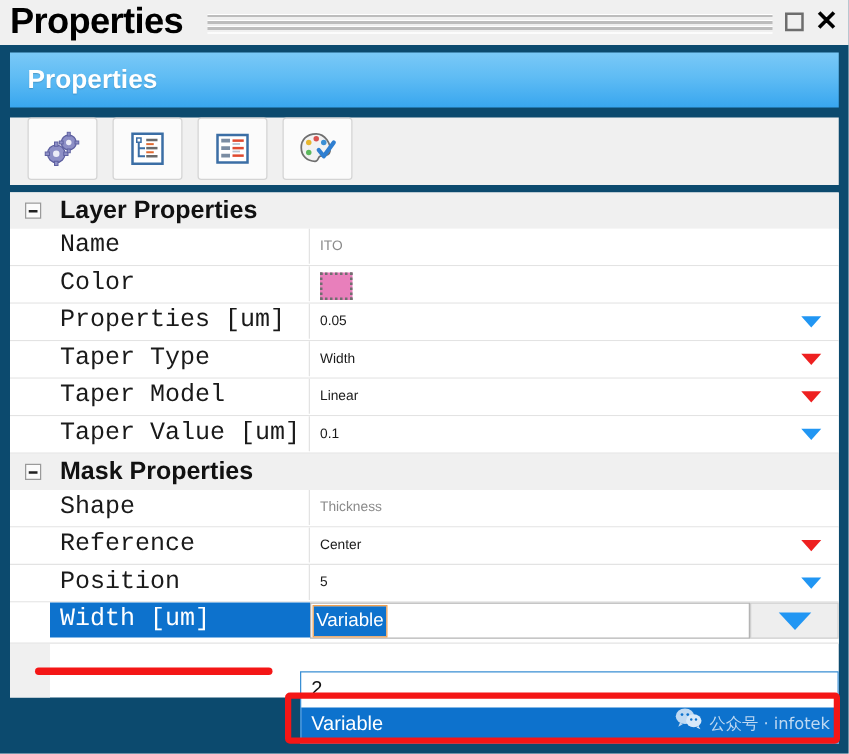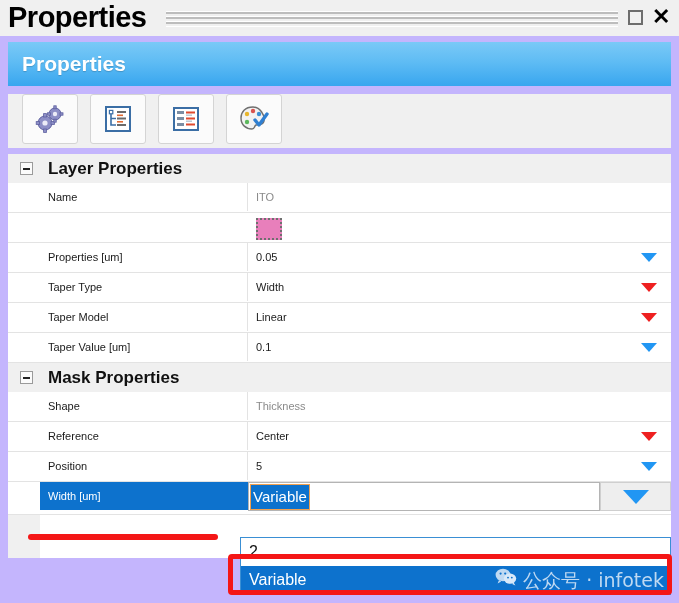--- a/index.html
+++ b/index.html
@@ -2,21 +2,21 @@
 <html><head>
 <meta charset="utf-8">
 <style>
   html,body{margin:0;padding:0;}
   body{
     width:679px;height:603px;overflow:hidden;
     background:#f0f0f0;
     font-family:"Liberation Sans",sans-serif;
     -webkit-font-smoothing:antialiased;
   }
-  .app{position:relative;width:679px;height:603px;background:#c4b5fd;}
+  .app{position:relative;width:679px;height:603px;background:#0c4a6e;}
 
   
   .titlebar{
     position:absolute;left:0;top:0;width:679px;height:36px;
     background:#f0f0f0;
   }
   .title-text{
     position:absolute;left:8px;top:-1px;
     font-size:29px;font-weight:bold;color:#000;
     letter-spacing:-0.5px;line-height:36px;
@@ -69,31 +69,32 @@
   }
   .group .expander{
     position:absolute;left:12px;top:8px;width:13px;height:13px;
     border:1px solid #9a9a9a;background:#fbfbfb;box-sizing:border-box;cursor:pointer;
   }
   .group .expander:before{
     content:"";position:absolute;left:2px;top:5px;width:7px;height:2px;background:#222;
   }
   .group .gtitle{
     position:absolute;left:40px;top:0;line-height:29px;
-    font-size:17px;font-weight:bold;color:#111;
+    font-size:20px;font-weight:bold;color:#111;
   }
   .row{
     position:relative;height:29px;background:#ffffff;
     border-bottom:1px solid #e3e3e3;
   }
   .row .lbl{
     position:absolute;left:32px;top:0;width:208px;height:28px;
     line-height:28px;padding-left:8px;box-sizing:border-box;
-    font-size:11px;color:#1a1a1a;
+    font-size:20px;color:#1a1a1a;
     border-right:1px solid #e3e3e3;
+    font-family:Liberation Mono, monospace;
   }
   .row .val{
     position:absolute;left:240px;top:0;right:0;height:28px;
     line-height:28px;padding-left:8px;box-sizing:border-box;
     font-size:11px;color:#1a1a1a;
   }
   .row .val.dim{color:#8a8a8a;}
   .row.selected .lbl{background:#0d72cd;color:#ffffff;border-right:none;}
 
   .arrow{
@@ -140,21 +141,21 @@
   .popup .opt{
     height:28px;line-height:28px;padding-left:8px;
     font-size:16px;color:#111;cursor:pointer;box-sizing:border-box;
     overflow:hidden;
   }
   .popup .opt.sel{
     background:#0d72cd;color:#ffffff;position:relative;
   }
   .watermark{
     position:absolute;right:6px;top:0;height:28px;line-height:28px;
-    font-size:19px;color:#bfd9f2;white-space:nowrap;
+    font-size:13px;color:#bfd9f2;white-space:nowrap;
     display:flex;align-items:center;gap:6px;
   }
   .wm-text{font-family:"DejaVu Sans",sans-serif;}
 
   
   .ann-line{
     position:absolute;left:28px;top:534px;width:190px;height:6px;
     background:#f41616;border-radius:3px;z-index:30;
   }
   .ann-box{
@@ -255,20 +256,21 @@
       <div class="expander"></div>
       <div class="gtitle">Layer Properties</div>
     </div>
 
     <div class="row">
       <div class="lbl">Name</div>
       <div class="val dim">ITO</div>
     </div>
 
     <div class="row">
+      <div class="lbl">Color</div>
       <div class="swatch" style="background: rgb(232, 127, 187);"></div>
     </div>
 
     <div class="row">
       <div class="lbl">Properties [um]</div>
       <div class="val">0.05</div>
       <div class="arrow"></div>
     </div>
 
     <div class="row">

